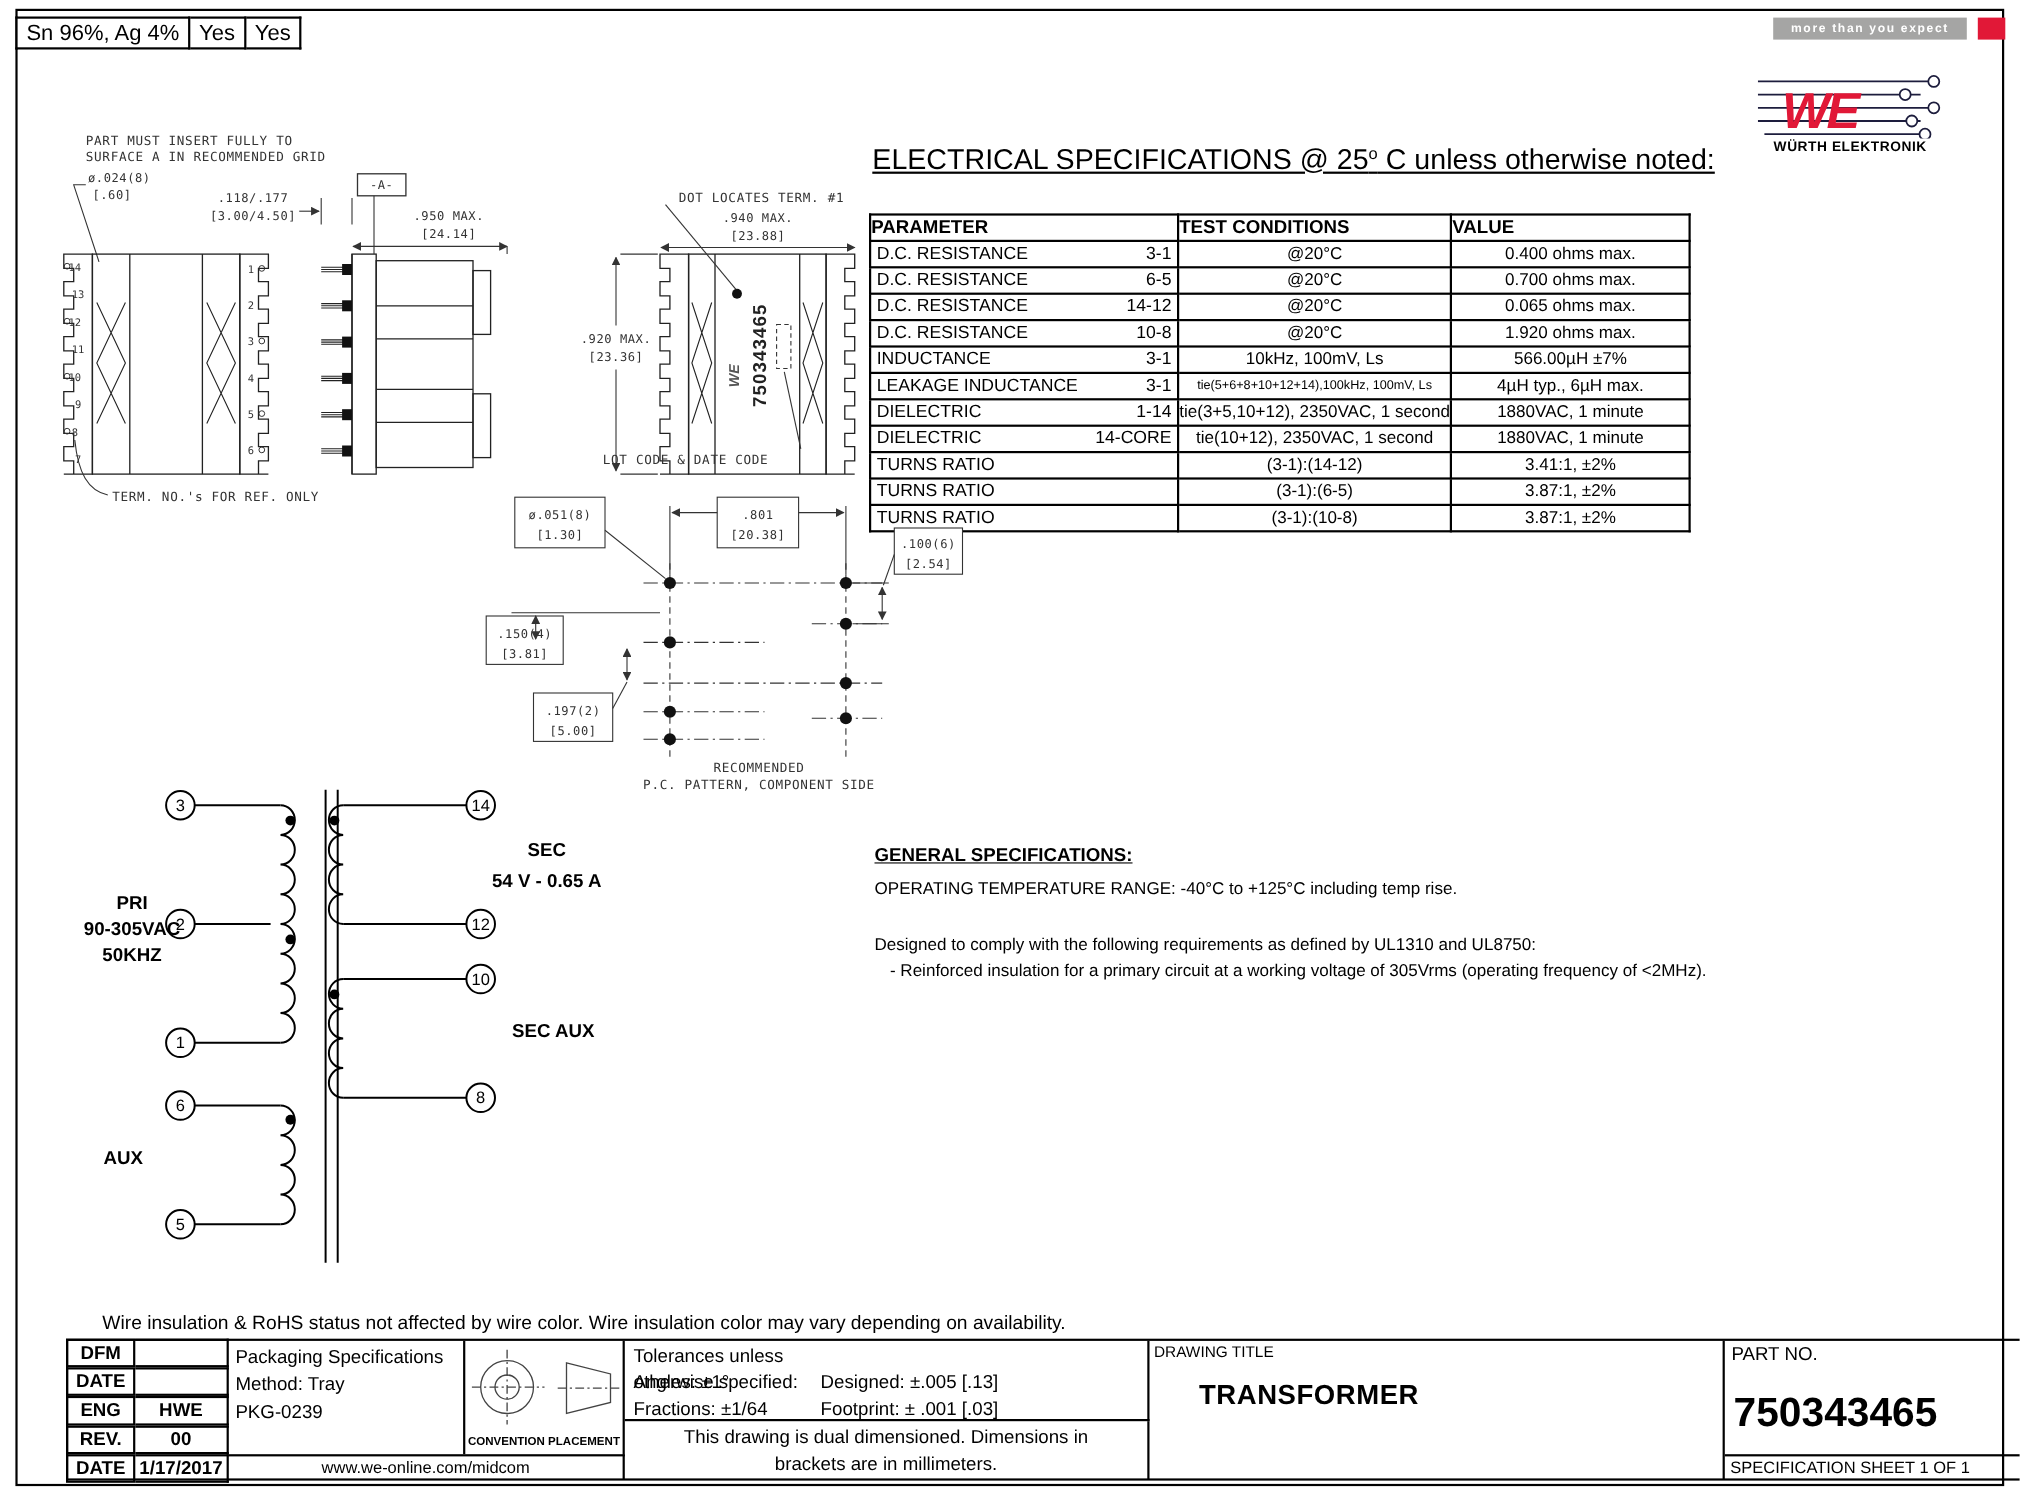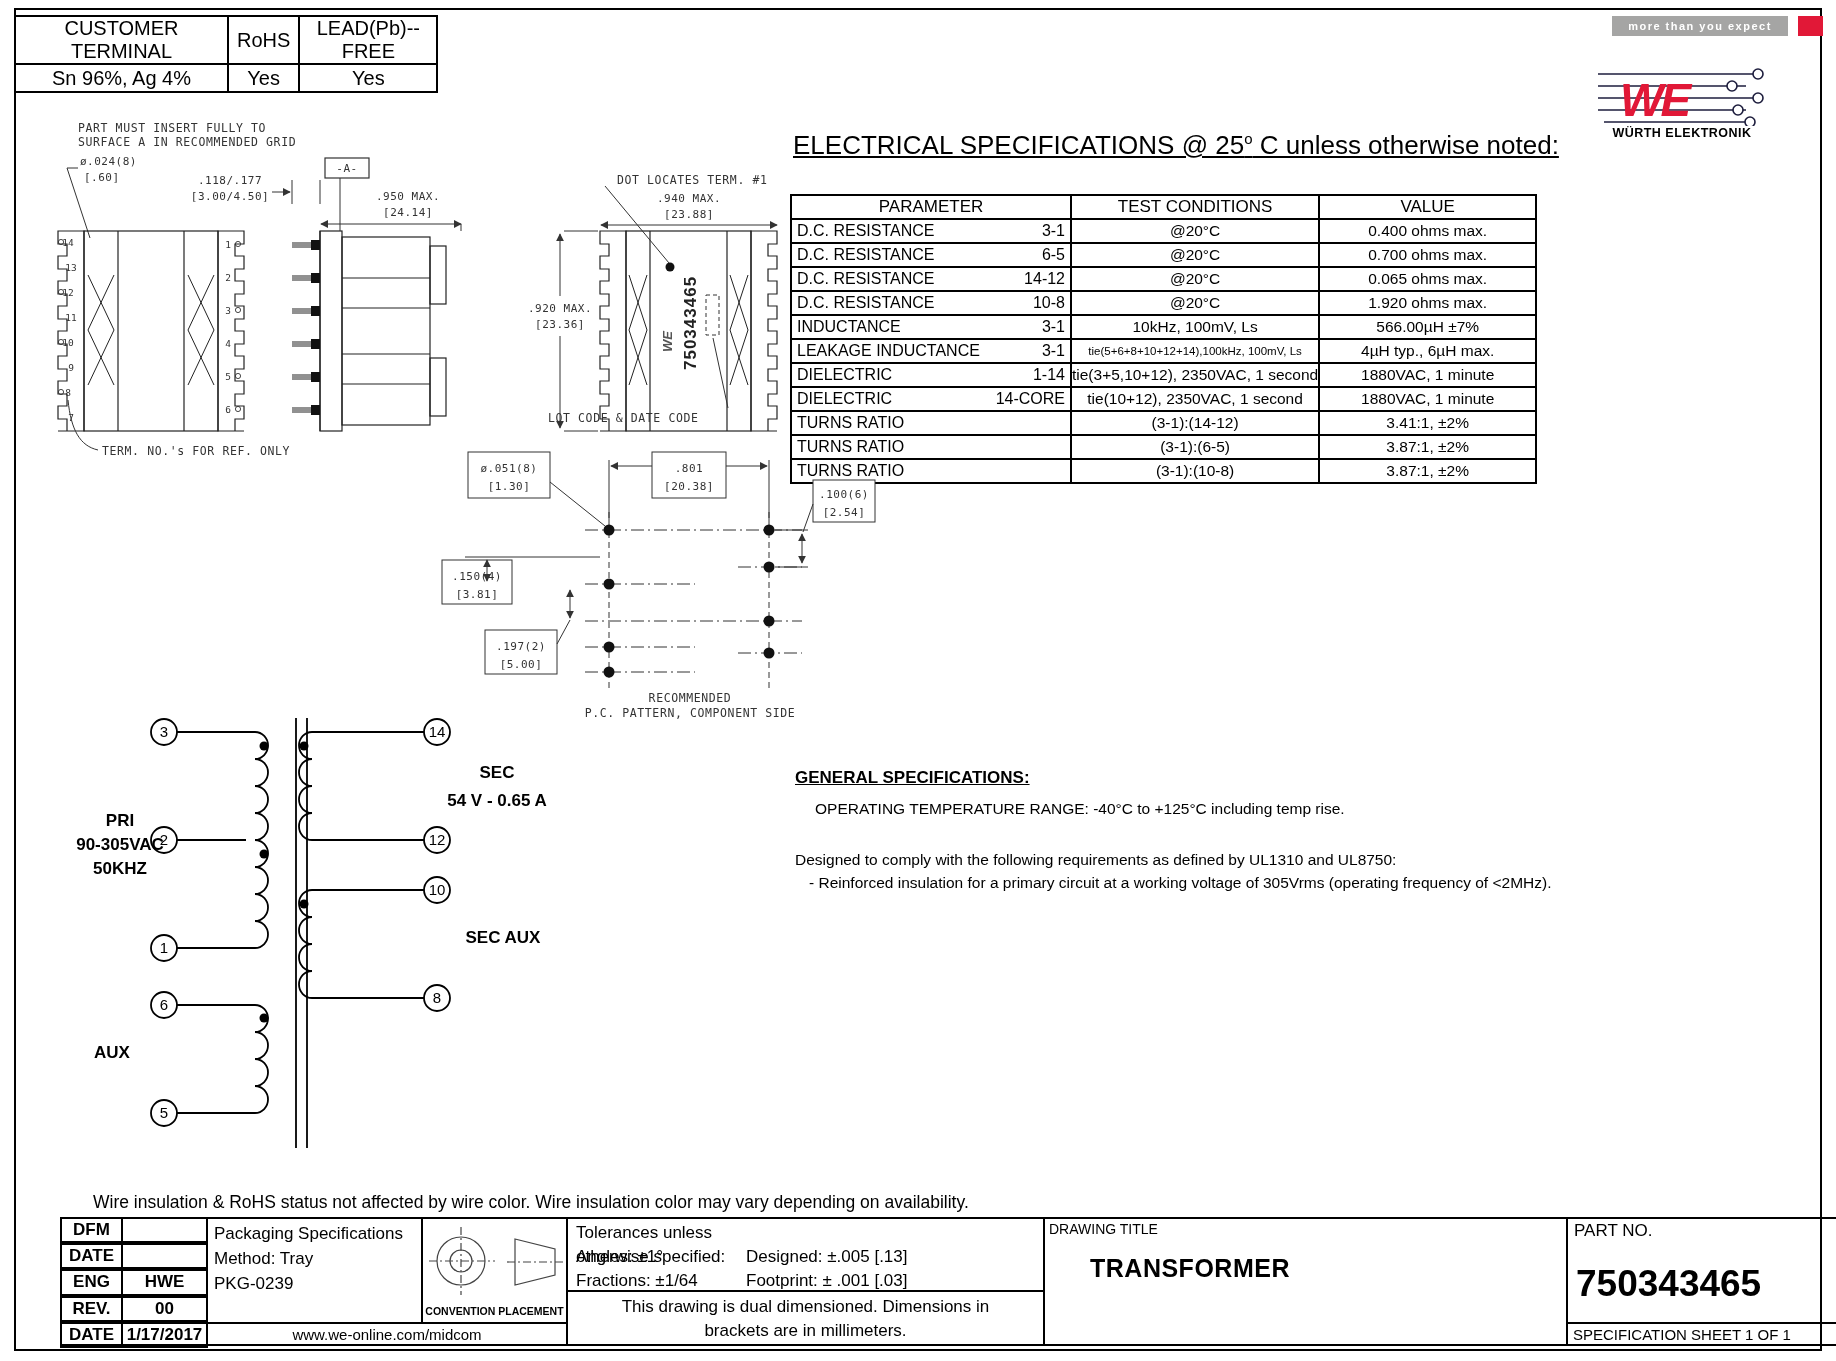--- a/index.html
+++ b/index.html
@@ -16,30 +16,30 @@
     font-weight:bold; font-size:11px; letter-spacing:1.5px; text-align:center; line-height:20px; }
   #redsq { left:1798px; top:16px; width:25px; height:20px; }
   #we-logo { left:1598px; top:66px; }
   #we-company { left:1592px; top:126px; width:180px; text-align:center; font-size:12.5px; font-weight:bold; letter-spacing:.5px; }
   
   #spec-title { left:793px; top:130px; font-size:26px; text-decoration:underline; white-space:nowrap; }
   #spec-title sup { font-size:15px; }
   
   #spec-table { left:790px; top:194px; border-collapse:collapse; table-layout:fixed; }
   #spec-table td, #spec-table th { border:2px solid #000; height:24px; overflow:hidden; white-space:nowrap; }
-  #spec-table th { font-size:17px; font-weight:normal; text-align:center; }
+  #spec-table th { font-size:17px; font-weight:bold; text-align:left; }
   .c-param { width:280px; } .c-cond { width:233px; } .c-val { width:217px; }
   td.param { font-size:16px; padding:0 5px; }
   td.param .pwrap { display:flex; justify-content:space-between; }
   td.cond, td.value { font-size:15.5px; text-align:center; }
   td.cond.small { font-size:11.5px; }
   
   .gs { left:795px; font-size:15.5px; white-space:nowrap; }
   #gs-head { top:768px; font-size:17px; font-weight:bold; text-decoration:underline; }
-  #gs-l1 { top:800px;margin-left:20px; } #gs-l2 { top:851px; } #gs-l3 { top:874px; left:809px; }
+  #gs-l1 { top:800px; } #gs-l2 { top:851px; } #gs-l3 { top:874px; left:809px; }
   
   #dview { left:40px; top:100px; }
   #sview { left:60px; top:700px; }
   svg text { font-family:"DejaVu Sans Mono", monospace; fill:#333; }
   .dimtxt { font-size:11px; letter-spacing:.5px; }
   .notetxt { font-size:11.5px; letter-spacing:.6px; }
   .termnum { font-size:9.5px; letter-spacing:0; }
   .schtxt { font-family:"Liberation Sans", sans-serif; font-size:17px; font-weight:600; fill:#000; }
   .schnum { font-family:"Liberation Sans", sans-serif; font-size:15px; fill:#000; }
   
@@ -67,25 +67,20 @@
   #tb-part .big { position:absolute; left:8px; top:44px; font-size:37px; font-weight:bold; }
   #tb-part .sheet { position:absolute; left:0; top:103px; width:100%; height:23px; border-top:2.5px solid #000; font-size:15px; padding:2px 0 0 5px; }
 </style>
 </head>
 <body>
 
 <div class="abs" id="page-border"></div>
 
 <table class="abs" id="hdr-table">
   <tbody>
-      <tr>
-    <td style="width:213px">CUSTOMER TERMINAL</td>
-    <td style="width:60px">RoHS</td>
-    <td style="width:138px">LEAD(Pb)--FREE</td>
-  </tr>
   <tr>
     <td>Sn 96%, Ag 4%</td>
     <td>Yes</td>
     <td>Yes</td>
   </tr>
 </tbody>
   </table>
 
 <div class="abs" id="tagline">more than you expect</div>
 <div class="abs" id="redsq" style="background:#e11837"></div>

